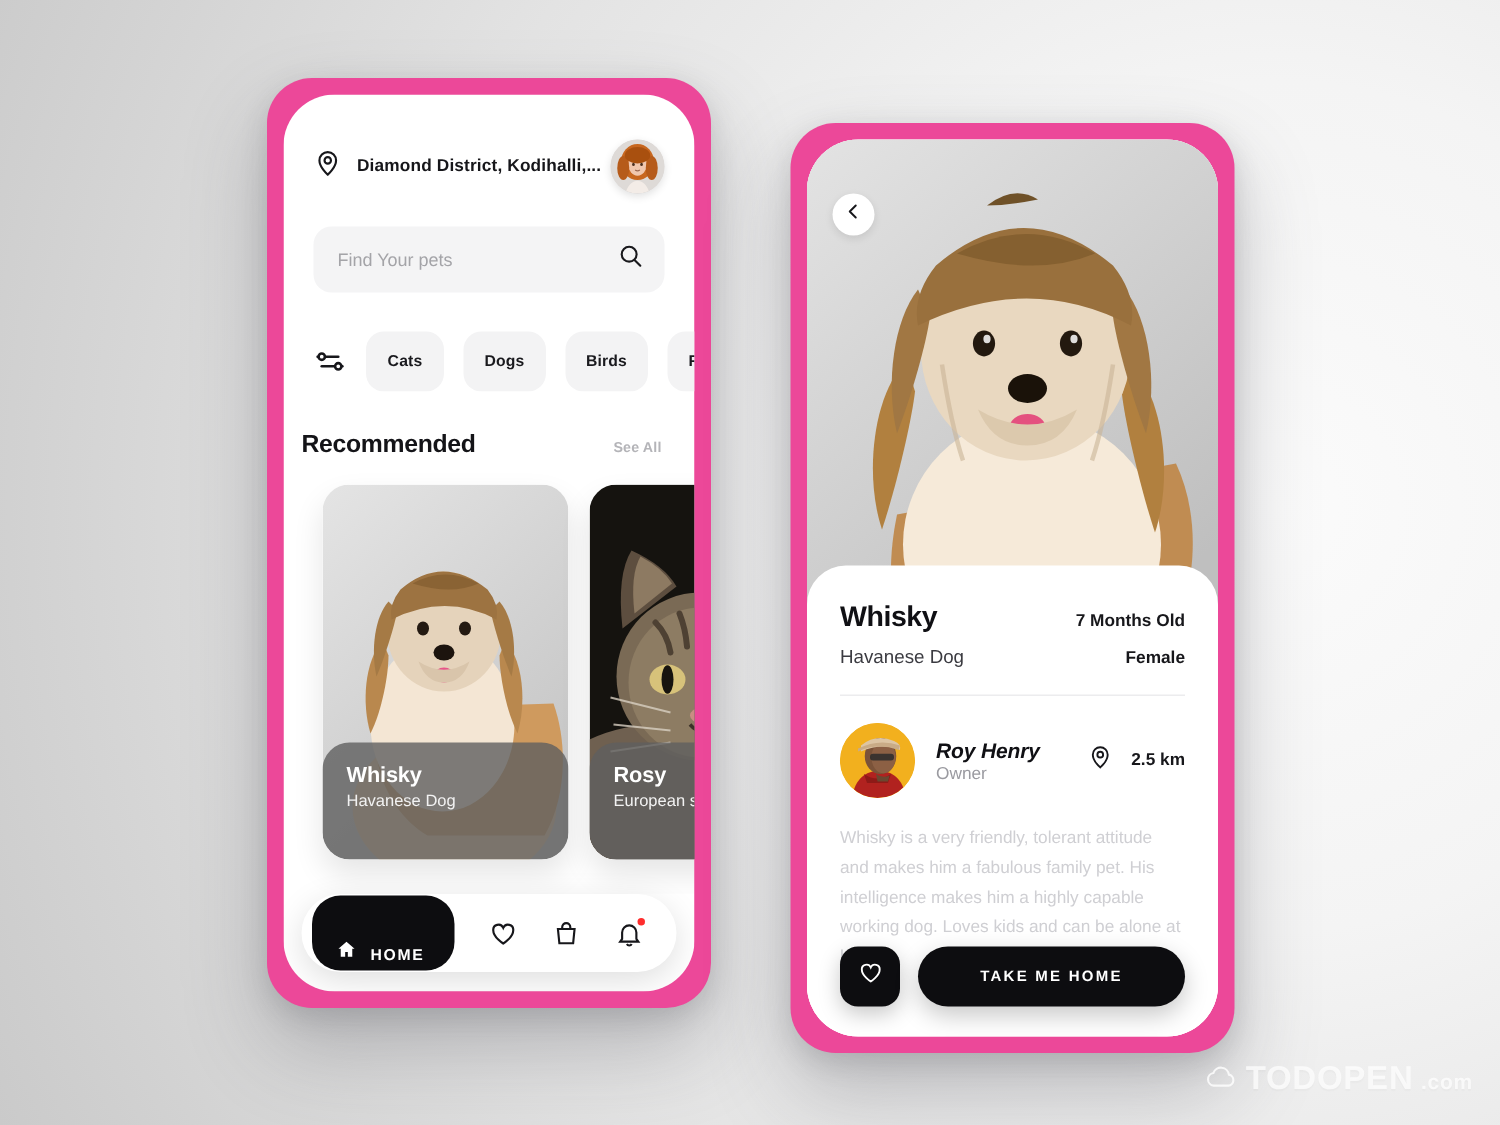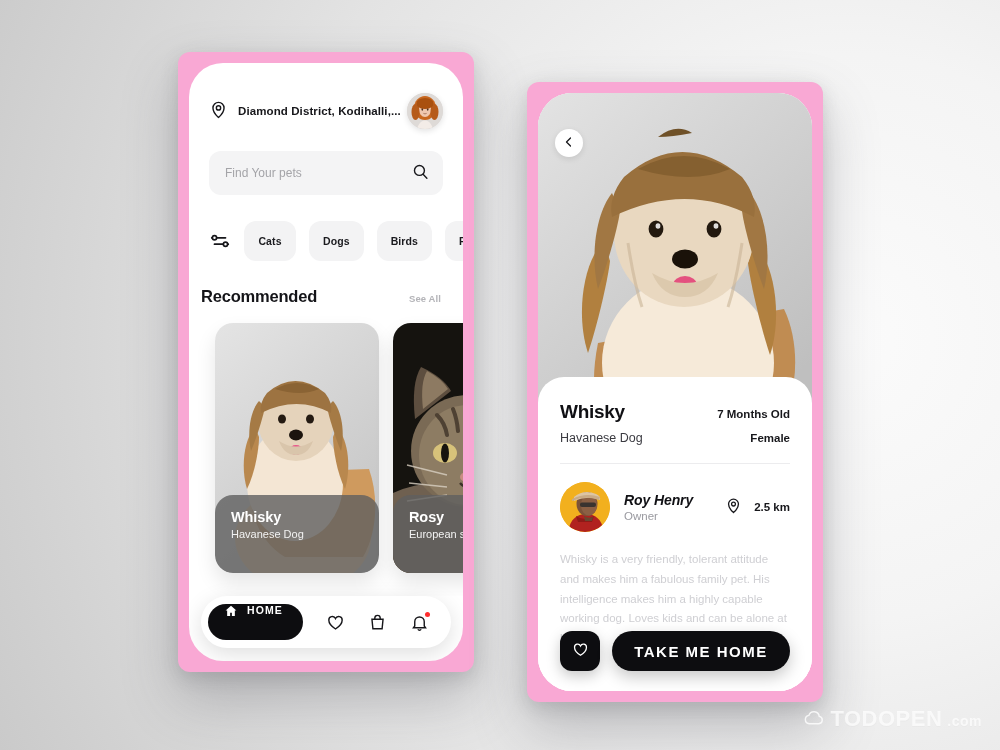--- a/index.html
+++ b/index.html
@@ -20,22 +20,22 @@
     color: rgba(255,255,255,0.72);
     text-shadow: 0 1px 1px rgba(0,0,0,0.025);
     display: flex; align-items: baseline; gap: 5px;
     user-select: none;
   }
   .watermark .wm-sm { font-size: 14px; font-weight: 600; }
 
   
   .phone {
     position: absolute;
-    background: #f9a8d4;
-    border-radius: 12px;
+    background: #ec4899;
+    border-radius: 30px;
     padding: 11px;
     box-shadow: 0 26px 55px rgba(80,80,90,0.32), 0 6px 18px rgba(70,70,80,0.18);
   }
   .phone .screen {
     width: 100%; height: 100%;
     border-radius: 34px;
     overflow: hidden;
     position: relative;
     background: #ffffff;
   }
@@ -119,23 +119,23 @@
   .pet-card .p-breed { font-size: 11px; font-weight: 400; margin-top: 3px; color: #f2f2f2; white-space: nowrap; }
 
   .tabbar {
     margin: 0 12px 13px 12px;
     height: 52px; border-radius: 26px; background: #fff;
     box-shadow: 0 6px 22px rgba(0,0,0,0.13);
     display: flex; align-items: center; justify-content: space-between;
     padding: 0 22px 0 7px;
   }
   .home-pill {
-    display: flex; align-items: flex-start; gap: 9px;
+    display: flex; align-items: flex-end; gap: 9px;
     background: #0d0d10; color: #fff;
-    height: 36px; border-radius: 19px; padding: 0 20px 4px 16px;
+    height: 50px; border-radius: 19px; padding: 0 20px 4px 16px;
     font-size: 10.5px; font-weight: 700; letter-spacing: 1.1px;
   }
   .tab-ico { position: relative; width: 19px; height: 19px; }
   .dot {
     position: absolute; top: -1px; right: -1px;
     width: 5px; height: 5px; border-radius: 50%; background: #ff2d2d;
   }
 
   
   .detail-screen { height: 100%; position: relative; background: #fff; }
@@ -189,21 +189,21 @@
   .fav-btn {
     width: 40px; height: 40px; border-radius: 12px;
     background: #0d0d10; flex: 0 0 auto;
     display: flex; align-items: center; justify-content: center;
     box-shadow: 0 5px 14px rgba(0,0,0,0.22);
   }
   .cta {
     flex: 1 1 auto; height: 40px; border-radius: 20px;
     background: #0d0d10; color: #fff;
     display: flex; align-items: center; justify-content: center;
-    font-size: 15px; font-weight: 700; letter-spacing: 1.5px;
+    font-size: 10px; font-weight: 700; letter-spacing: 1.5px;
     box-shadow: 0 6px 16px rgba(0,0,0,0.22);
   }
 </style>
 </head>
 <body>
 
 <div class="phone" id="phone-home">
   <div class="screen">
     <div class="home-screen">
 

